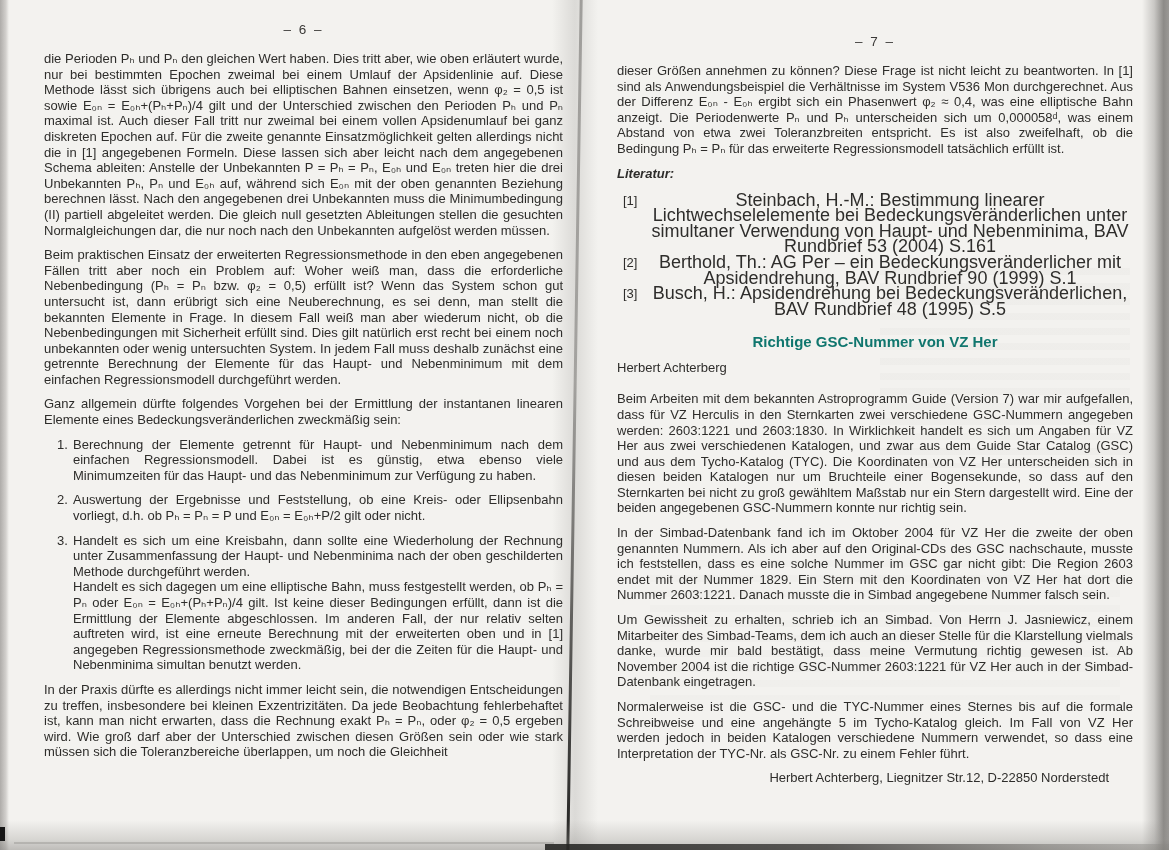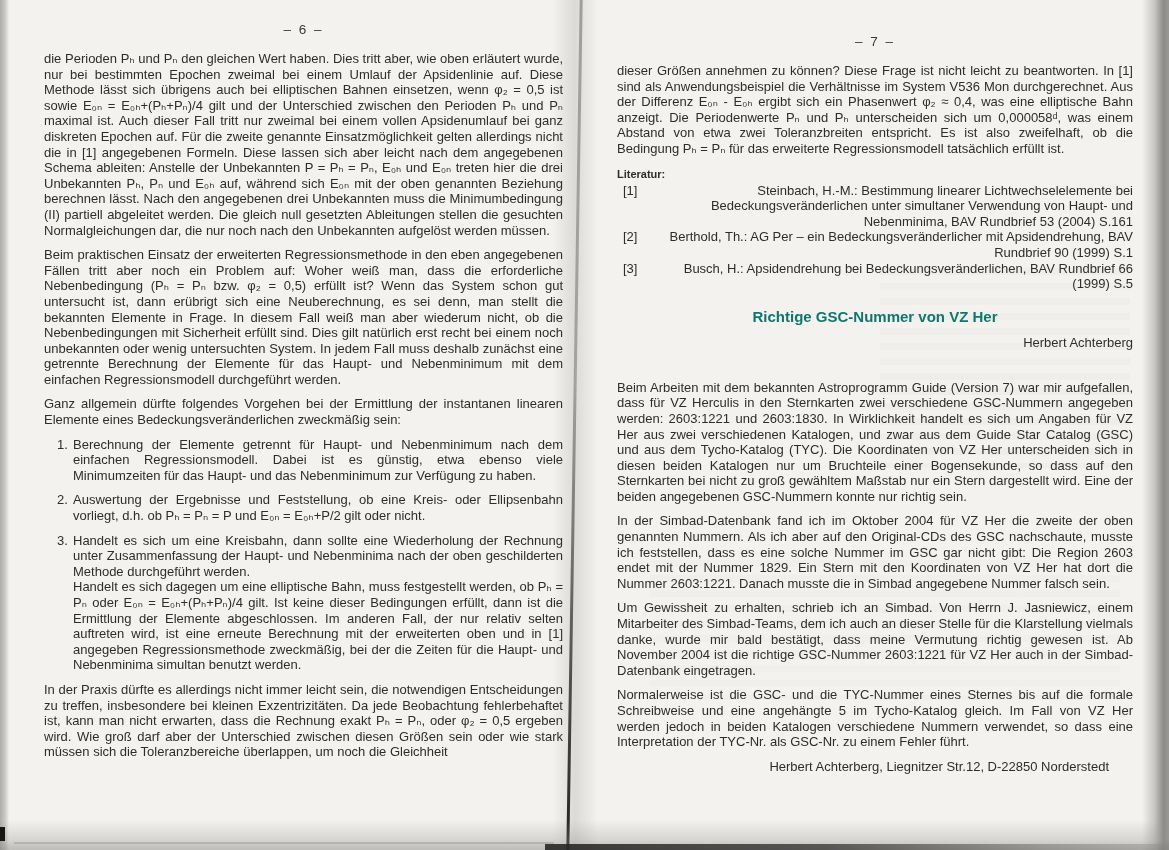--- a/index.html
+++ b/index.html
@@ -17,29 +17,29 @@
     margin-bottom:14px;color:#3a3937;
   }
   .para{
     font-size:13px;line-height:15.6px;text-align:justify;
     margin:0 0 9px 0;
   }
   .list-item{display:flex;padding-left:13px;margin:0 0 9px 0;}
   .li-num{width:16px;flex:none;font-size:13px;line-height:15.6px;}
   .li-body{flex:1;}
   .li-body .para{margin:0;}
-  .lit-heading{font-weight:bold;font-size:11px;line-height:16px;margin:4px 0 1px 0;}
+  .lit-heading{font-weight:bold;font-size:13px;line-height:16px;margin:4px 0 11px 0;font-style:italic;}
   .ref{display:flex;padding-left:6px;margin:0;}
   .ref-label{width:24px;flex:none;font-size:13px;line-height:15.6px;}
-  .ref-text{flex:1;font-size:13px;line-height:15.6px;text-align:right;}
+  .ref-text{flex:1;font-size:18px;line-height:15.6px;text-align:center;}
   .article-title{
     text-align:center;font-weight:bold;font-size:15px;
     margin:16px 0 10px 0;color:#0f766e;
   }
-  .article-author{text-align:right;font-size:13px;margin:0 0 30px 0;}
+  .article-author{text-align:left;font-size:13px;margin:0 0 16px 0;}
   .signature{
     font-size:13px;line-height:15.6px;text-align:right;
     padding-right:24px;margin-top:0;
   }
   
   .left-edge{
     position:absolute;left:0;top:0;width:9px;height:100%;
     background:linear-gradient(to right,#aeaca9,#d2d0cd 65%,rgba(210,208,205,0));
   }
   .right-edge{
@@ -131,21 +131,21 @@
       <div class="ref">
         <span class="ref-label">[1]</span>
         <div class="ref-text">Steinbach, H.-M.: Bestimmung linearer Lichtwechselelemente bei Bedeckungsveränderlichen unter simultaner Verwendung von Haupt- und Nebenminima,  BAV Rundbrief 53 (2004) S.161</div>
       </div>
       <div class="ref">
         <span class="ref-label">[2]</span>
         <div class="ref-text">Berthold, Th.: AG Per  –  ein Bedeckungsveränderlicher mit Apsidendrehung,  BAV Rundbrief 90 (1999) S.1</div>
       </div>
       <div class="ref">
         <span class="ref-label">[3]</span>
-        <div class="ref-text">Busch, H.: Apsidendrehung bei Bedeckungsveränderlichen,  BAV Rundbrief 66 (1999) S.5</div>
+        <div class="ref-text">Busch, H.: Apsidendrehung bei Bedeckungsveränderlichen,  BAV Rundbrief 48 (1995) S.5</div>
       </div>
     </div>
 
     <div class="article-title">Richtige GSC-Nummer von VZ Her</div>
     <div class="article-author">Herbert Achterberg</div>
 
     <p class="para">Beim Arbeiten mit dem bekannten Astroprogramm Guide (Version 7) war mir aufgefallen, dass für VZ Herculis in den Sternkarten zwei verschiedene GSC-Nummern angegeben werden: 2603:1221 und 2603:1830. In Wirklichkeit handelt es sich um Angaben für VZ Her aus zwei verschiedenen Katalogen, und zwar aus dem Guide Star Catalog (GSC) und aus dem Tycho-Katalog (TYC). Die Koordinaten von VZ Her unterscheiden sich in diesen beiden Katalogen nur um Bruchteile einer Bogensekunde, so dass auf den Sternkarten bei nicht zu groß gewähltem Maßstab nur ein Stern dargestellt wird. Eine der beiden angegebenen GSC-Nummern konnte nur richtig sein.</p>
     <p class="para">In der Simbad-Datenbank fand ich im Oktober 2004 für VZ Her die zweite der oben genannten Nummern. Als ich aber auf den Original-CDs des GSC nachschaute, musste ich feststellen, dass es eine solche Nummer im GSC gar nicht gibt: Die Region 2603 endet mit der Nummer 1829. Ein Stern mit den Koordinaten von VZ Her hat dort die Nummer 2603:1221. Danach musste die in Simbad angegebene Nummer falsch sein.</p>
     <p class="para">Um Gewissheit zu erhalten, schrieb ich an Simbad. Von Herrn J. Jasniewicz, einem Mitarbeiter des Simbad-Teams, dem ich auch an dieser Stelle für die Klarstellung vielmals danke, wurde mir bald bestätigt, dass meine Vermutung richtig gewesen ist. Ab November 2004 ist die richtige GSC-Nummer 2603:1221 für VZ Her auch in der Simbad-Datenbank eingetragen.</p>
     <p class="para">Normalerweise ist die GSC- und die TYC-Nummer eines Sternes bis auf die formale Schreibweise und eine angehängte 5 im Tycho-Katalog gleich. Im Fall von VZ Her werden jedoch in beiden Katalogen verschiedene Nummern verwendet, so dass eine Interpretation der TYC-Nr. als GSC-Nr. zu einem Fehler führt.</p>

